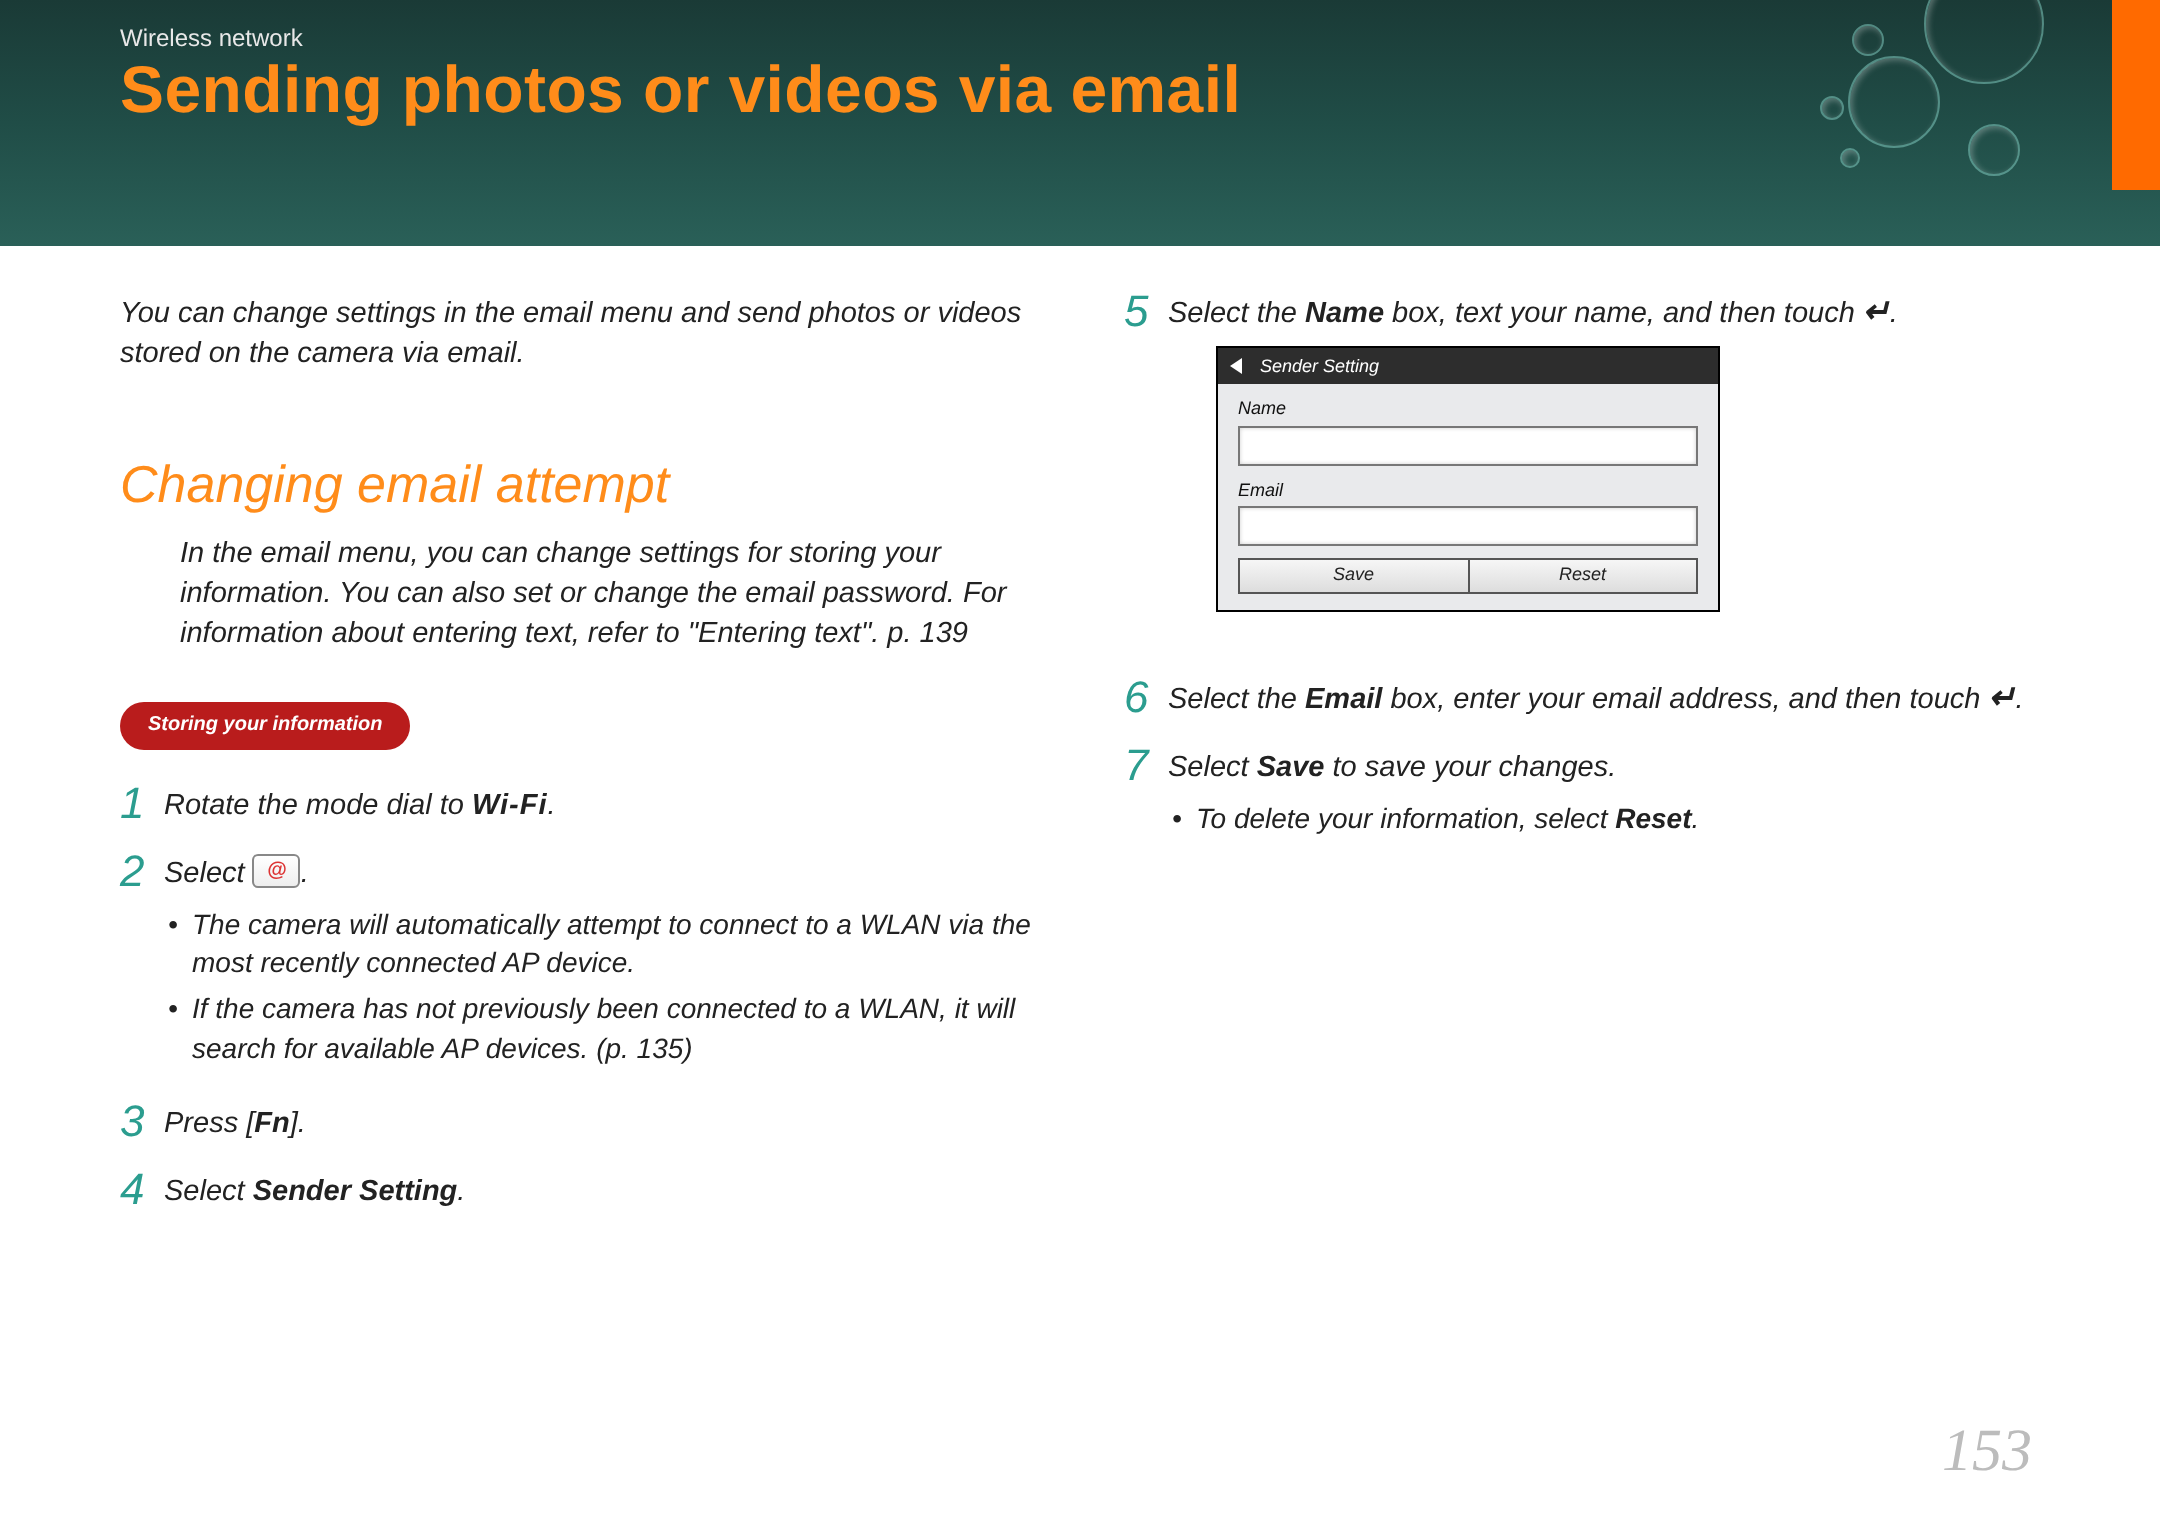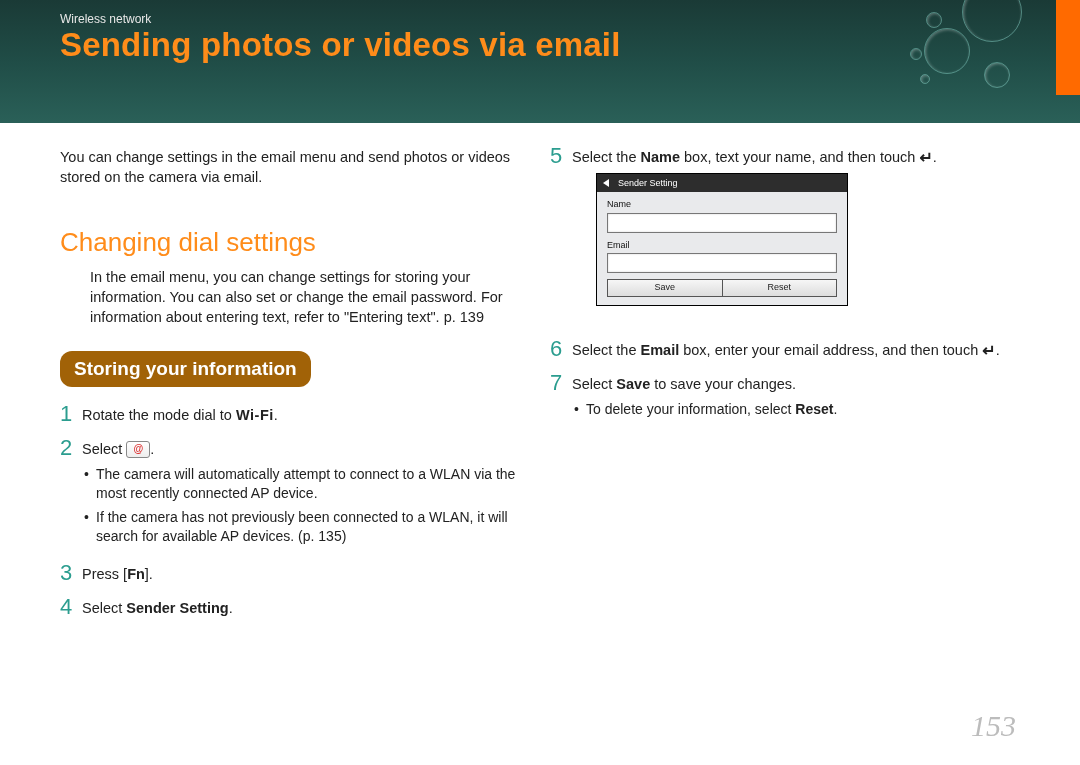--- a/index.html
+++ b/index.html
@@ -51,41 +51,42 @@
   }
   .bubble {
     position: absolute;
     border-radius: 50%;
     border: 1px solid rgba(128,200,190,0.55);
     box-shadow: inset 1px 1px 3px rgba(255,255,255,0.3);
   }
   .content {
     display: flex;
     padding: 24px 48px 0 60px;
-    gap: 20px;
+    gap: 32px;
+    font-style: italic;
   }
   .col {
     width: 470px;
     font-size: 14.5px;
     line-height: 1.38;
   }
   .intro { margin-bottom: 38px; }
   h2.section {
     color: #ff8c1a;
     font-size: 26px;
     font-weight: 400;
     margin: 0 0 6px 0;
   }
   .section-desc { margin-bottom: 24px; margin-left: 30px; }
   .pill {
     display: inline-block;
-    background: #a16207;
+    background: #b91c1c;
     color: #fff;
     font-weight: 600;
-    font-size: 19px;
+    font-size: 10px;
     padding: 5px 14px 5px 14px;
     border-radius: 12px;
     margin-bottom: 18px;
   }
   ol.steps, ul.sub { list-style: none; padding: 0; margin: 0; }
   li.step {
     display: flex;
     align-items: flex-start;
     margin-bottom: 14px;
   }
@@ -236,21 +237,21 @@
     <span class="bubble" style="width:8px;height:8px;top:74px;right:150px;"></span>
   </div>
   <div class="orange-strip"></div>
 </div>
 
 <div class="content">
 
   <div class="col">
     <div class="intro">You can change settings in the email menu and send photos or videos stored on the camera via email.</div>
 
-    <h2 class="section">Changing dial settings</h2>
+    <h2 class="section">Changing email attempt</h2>
     <div class="section-desc">In the email menu, you can change settings for storing your information. You can also set or change the email password. For information about entering text, refer to "Entering text". p. 139</div>
 
     <span class="pill">Storing your information</span>
 
     <ol class="steps">
       <li class="step">
         <span class="num">1</span>
         <span class="body">
           <span>Rotate the mode dial to </span><span class="icon-wifi">Wi-Fi</span><span>.</span>
         </span>

